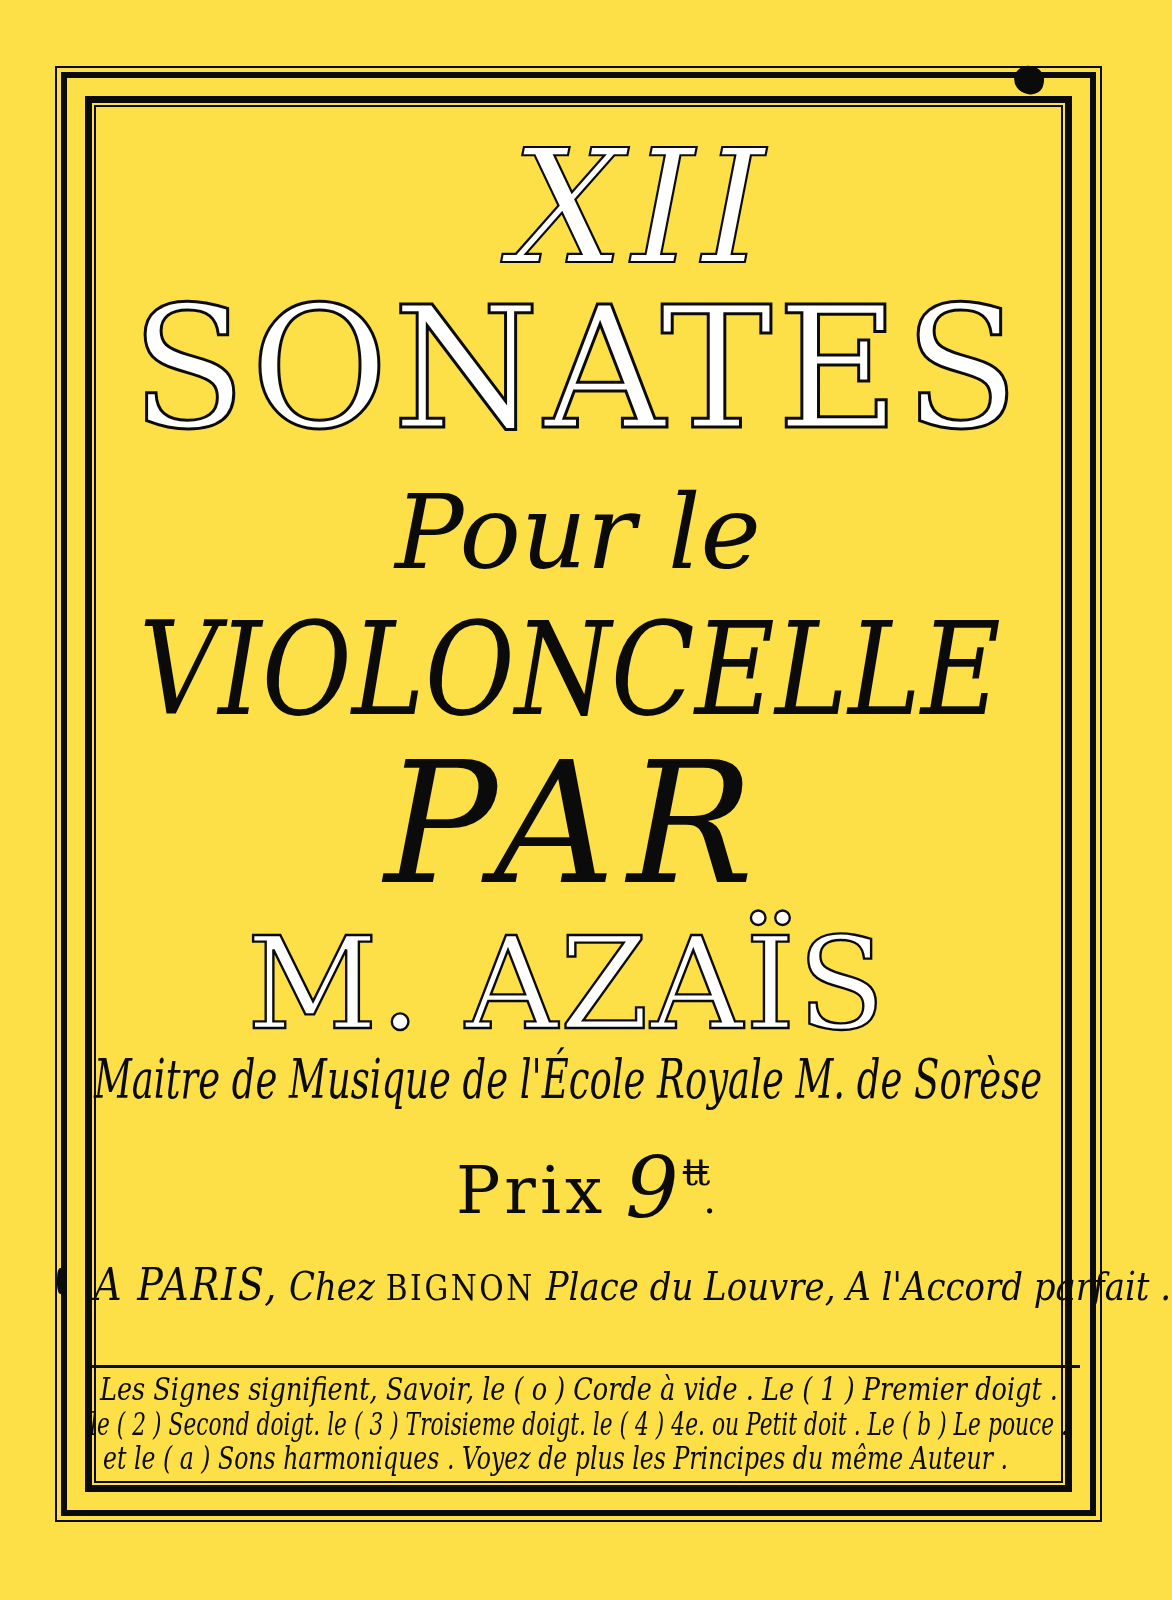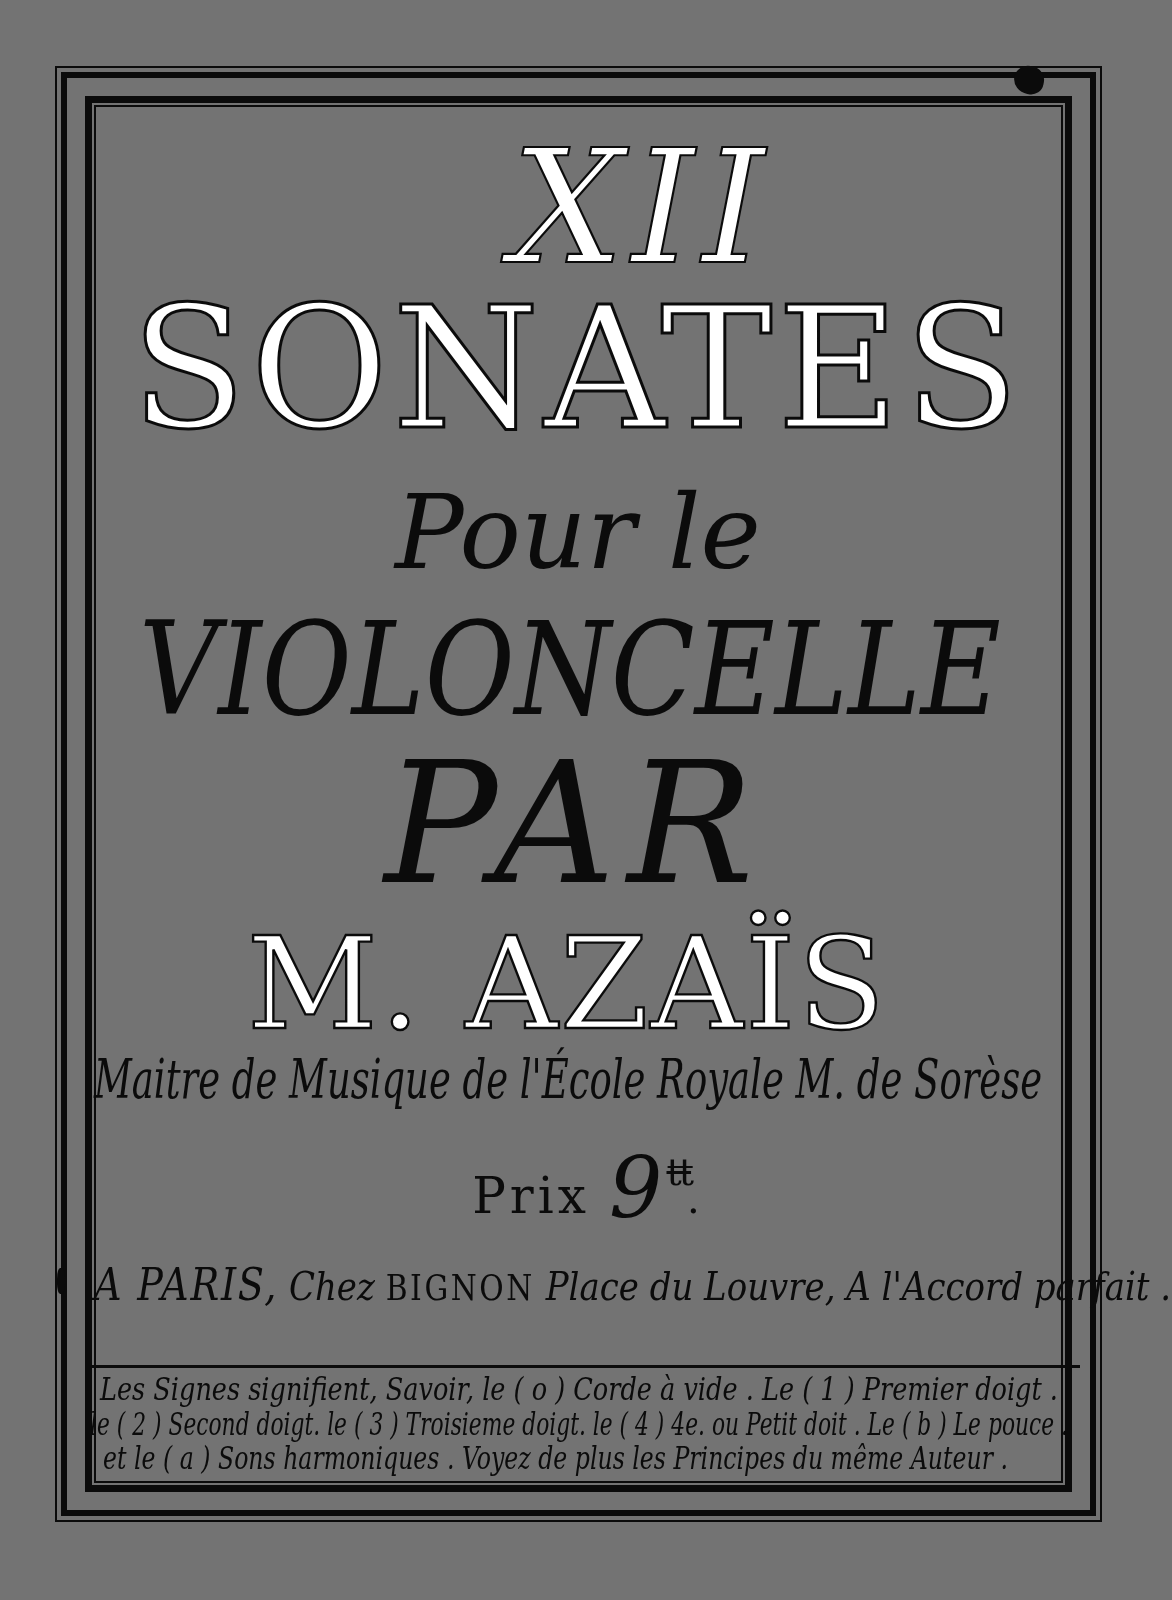--- a/index.html
+++ b/index.html
@@ -1,18 +1,18 @@
 <!DOCTYPE html>
 <html><head>
 <meta charset="utf-8">
 <style>
   html, body { margin: 0; padding: 0; background: #ffffff; }
   .page {
     position: relative; width: 1172px; height: 1600px;
-    background: #737373; overflow: hidden;
+    background: #fde047; overflow: hidden;
     font-family: "DejaVu Serif", serif; color: #0b0b0b;
   }
   
   .f1 { position: absolute; left: 55px; top: 66px; width: 1043px; height: 1452px; border: 2px solid #0b0b0b; }
   .f2 { position: absolute; inset: 4px; border: 6px solid #0b0b0b; }
   .f3 { position: absolute; inset: 18px; border: 7px solid #0b0b0b; }
   .f4 { position: absolute; inset: 2px; border: 2px solid #0b0b0b; }
   .blob {
     position: absolute; left: 1014px; top: 66px; width: 30px; height: 28px;
     background: #0b0b0b; border-radius: 50% 50% 45% 55%; transform: rotate(10deg);
@@ -21,21 +21,21 @@
   
   svg.engraving { position: absolute; left: 0; top: 0; }
   text { font-family: "DejaVu Serif", serif; }
   .hollow { fill: #ffffff; stroke: #0b0b0b; }
   .inked  { fill: #0b0b0b; stroke: none; }
   
   .prix-line {
     position: absolute; left: 0; right: 0; top: 1142px;
     text-align: center; line-height: 1; white-space: nowrap;
   }
-  .prix-label { font-size: 50px; letter-spacing: 4px; }
+  .prix-label { font-size: 66px; letter-spacing: 4px; }
   .prix-value { font-size: 84px; font-style: italic; margin-left: 14px; position: relative; top: 4px; }
   .prix-unit  {
     font-size: 38px; text-decoration: line-through; letter-spacing: -3px;
     position: relative; top: -28px; left: 4px; margin-top: 17px;
   }
   .prix-punct { font-size: 40px; position: relative; top: 0px; }
   .imprint {
     position: absolute; left: 94px; top: 1262px; line-height: 1;
     white-space: nowrap; transform: scaleX(0.85); transform-origin: left top;
     font-style: italic;

